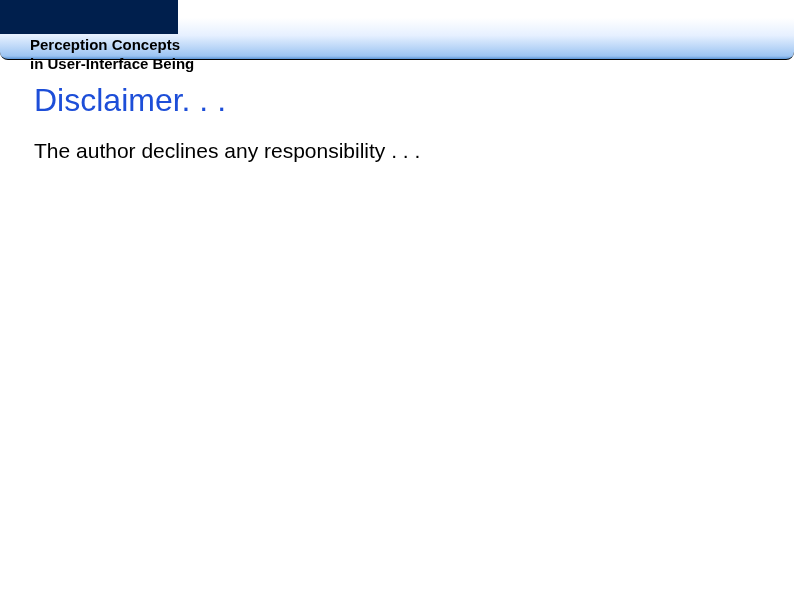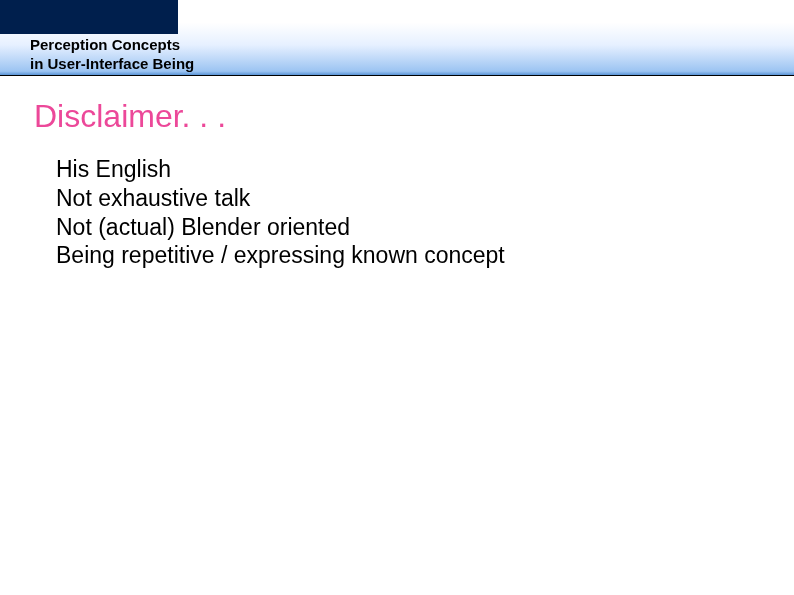--- a/index.html
+++ b/index.html
@@ -6,23 +6,24 @@
   body {
     width: 794px;
     height: 595px;
     background: #fff;
     font-family: Arial, Helvetica, sans-serif;
     position: relative;
   }
   .header-band {
     position: relative;
     width: 100%;
-    height: 76px;
+    height: 60px;
     background: linear-gradient(to bottom, #ffffff 0%, #ffffff 30%, #e6f0ff 60%, #9cc4f2 95%, #5a94d6 100%);
     border-bottom: 1px solid #000;
+    border-radius: 8px;
   }
   .dark-box {
     position: absolute;
     top: 0;
     left: 0;
     width: 178px;
     height: 34px;
     background: #001f4d;
   }
   .header-title {
@@ -33,21 +34,21 @@
     font-weight: bold;
     color: #000;
     line-height: 1.25;
   }
   .content {
     padding: 22px 34px 0 34px;
   }
   .slide-title {
     font-size: 32px;
     font-weight: normal;
-    color: #ec4899;
+    color: #1d4ed8;
     margin-bottom: 20px;
   }
   .subtitle {
     font-size: 21px;
     font-weight: normal;
     color: #000;
     margin-bottom: 90px;
   }
   .body-text {
     padding-left: 22px;
@@ -63,19 +64,14 @@
 <div class="header-band">
   <div class="dark-box"></div>
   <div class="header-title">
     <div>Perception Concepts</div>
     <div>in User-Interface Being</div>
   </div>
 </div>
 
 <div class="content">
   <h1 class="slide-title">Disclaimer. . .</h1>
-  <div class="body-text">
-    <div>His English</div>
-    <div>Not exhaustive talk</div>
-    <div>Not (actual) Blender oriented</div>
-    <div>Being repetitive / expressing known concept</div>
-  </div>
+  <div class="subtitle">The author declines any responsibility . . .</div>
 </div>
 
 </body></html>

